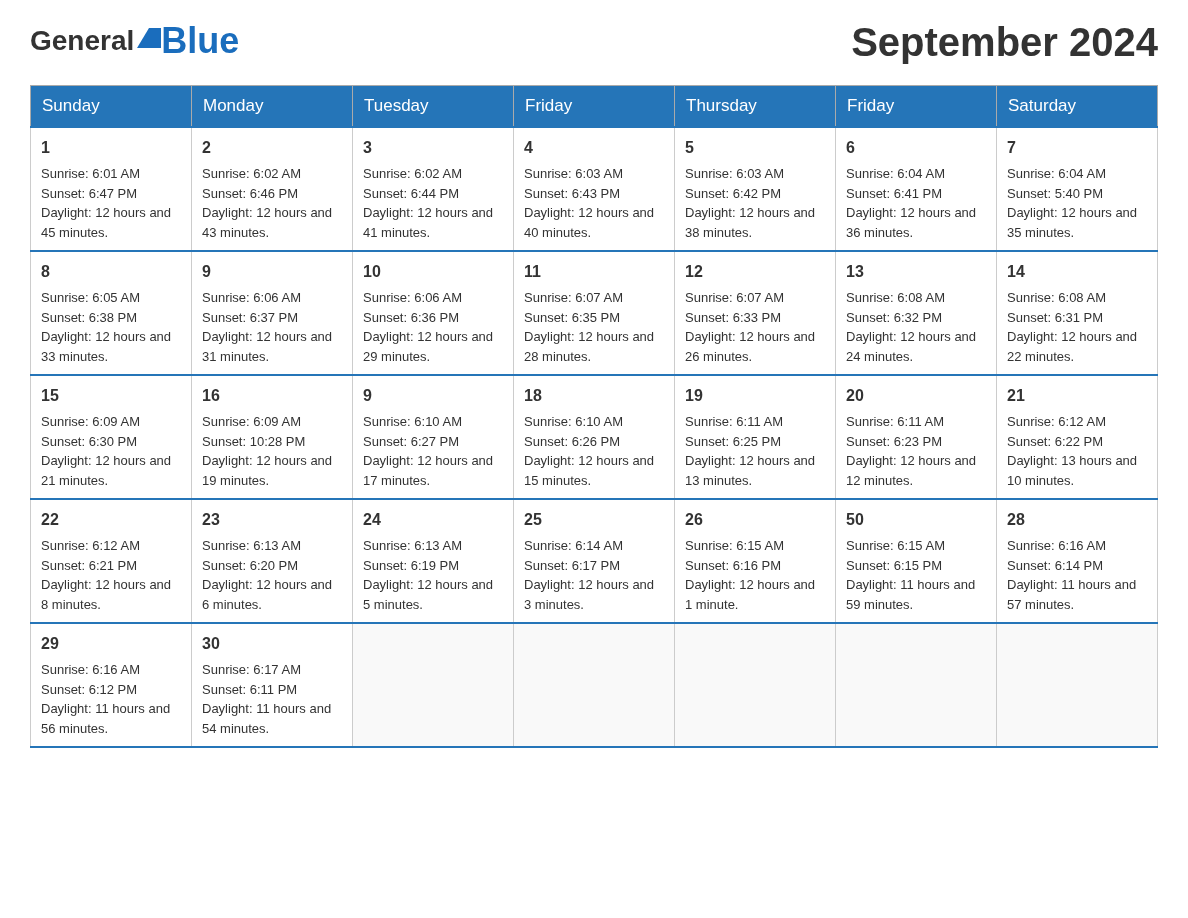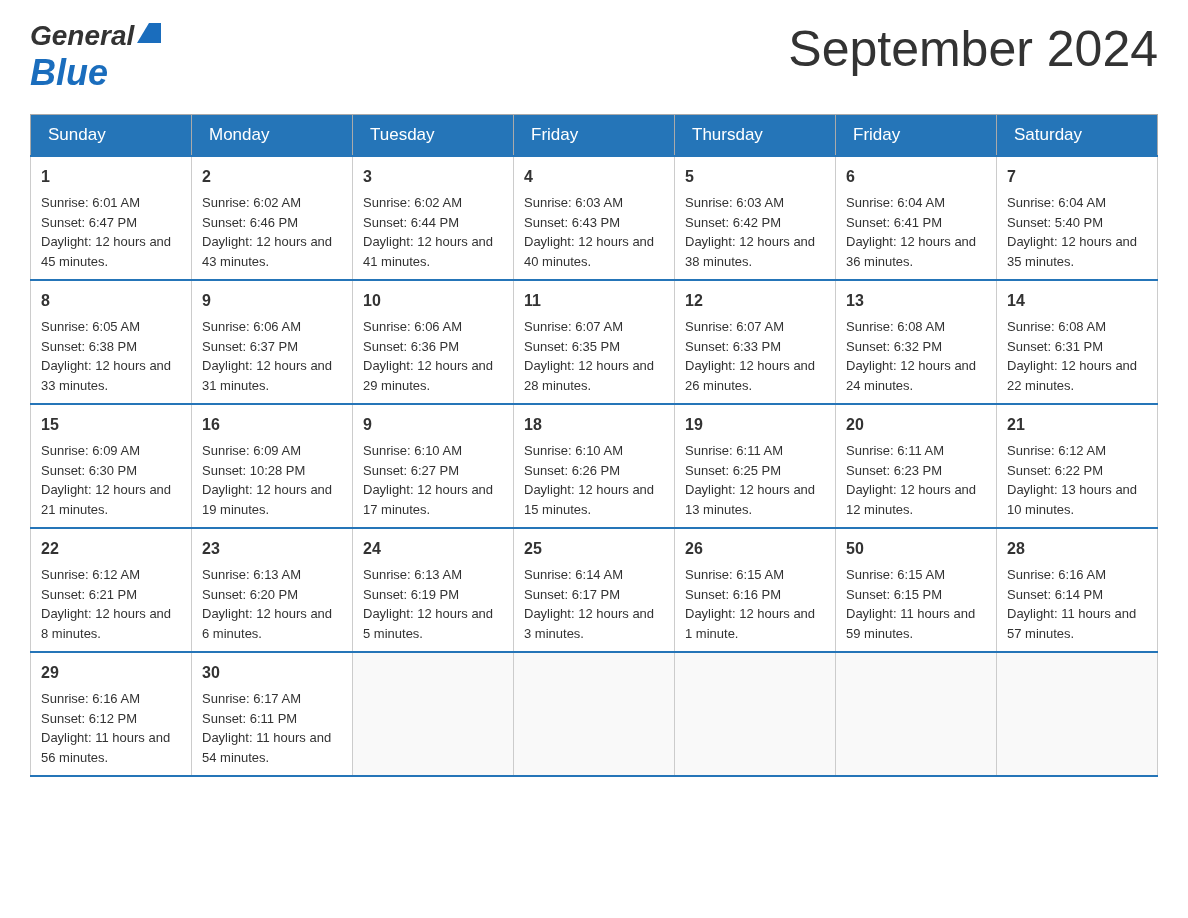--- a/index.html
+++ b/index.html
@@ -22,40 +22,40 @@
     }
     .logo-text-blue {
       font-size: 36px;
       font-weight: bold;
       color: #1a6dbd;
     }
     .title-section {
       text-align: right;
     }
     .page-title {
-      font-size: 50px;
-      font-weight: normal;
+      font-size: 40px;
+      font-weight: bold;
       color: #333;
     }
     .subtitle {
       font-size: 20px;
       color: #555;
       margin-top: 4px;
     }
     .calendar {
       width: 100%;
       border-collapse: collapse;
       border: 1px solid #aaa;
     }
     .calendar th {
       background-color: #2575b8;
       color: #fff;
       font-size: 17px;
       font-weight: normal;
-      padding: 10px 17px;
+      padding: 10px 11px;
       text-align: left;
       border: 1px solid #aaa;
     }
     .calendar td {
       vertical-align: top;
       padding: 8px 10px;
       border: 1px solid #ccc;
       width: 14.28%;
       min-height: 100px;
       font-size: 13px;
@@ -68,22 +68,21 @@
       display: block;
     }
     .calendar tr {
       border-bottom: 2px solid #2575b8;
     }
     .calendar td.empty {
       background: #f9f9f9;
     }
     .logo-wrapper {
       display: flex;
-      flex-direction: column;
-      font-style: italic;
+      flex-direction: row;
     }
     .logo-line1 {
       display: flex;
       align-items: center;
     }
     .logo-triangle {
       display: inline-block;
       width: 0;
       height: 0;
       border-left: 12px solid transparent;

